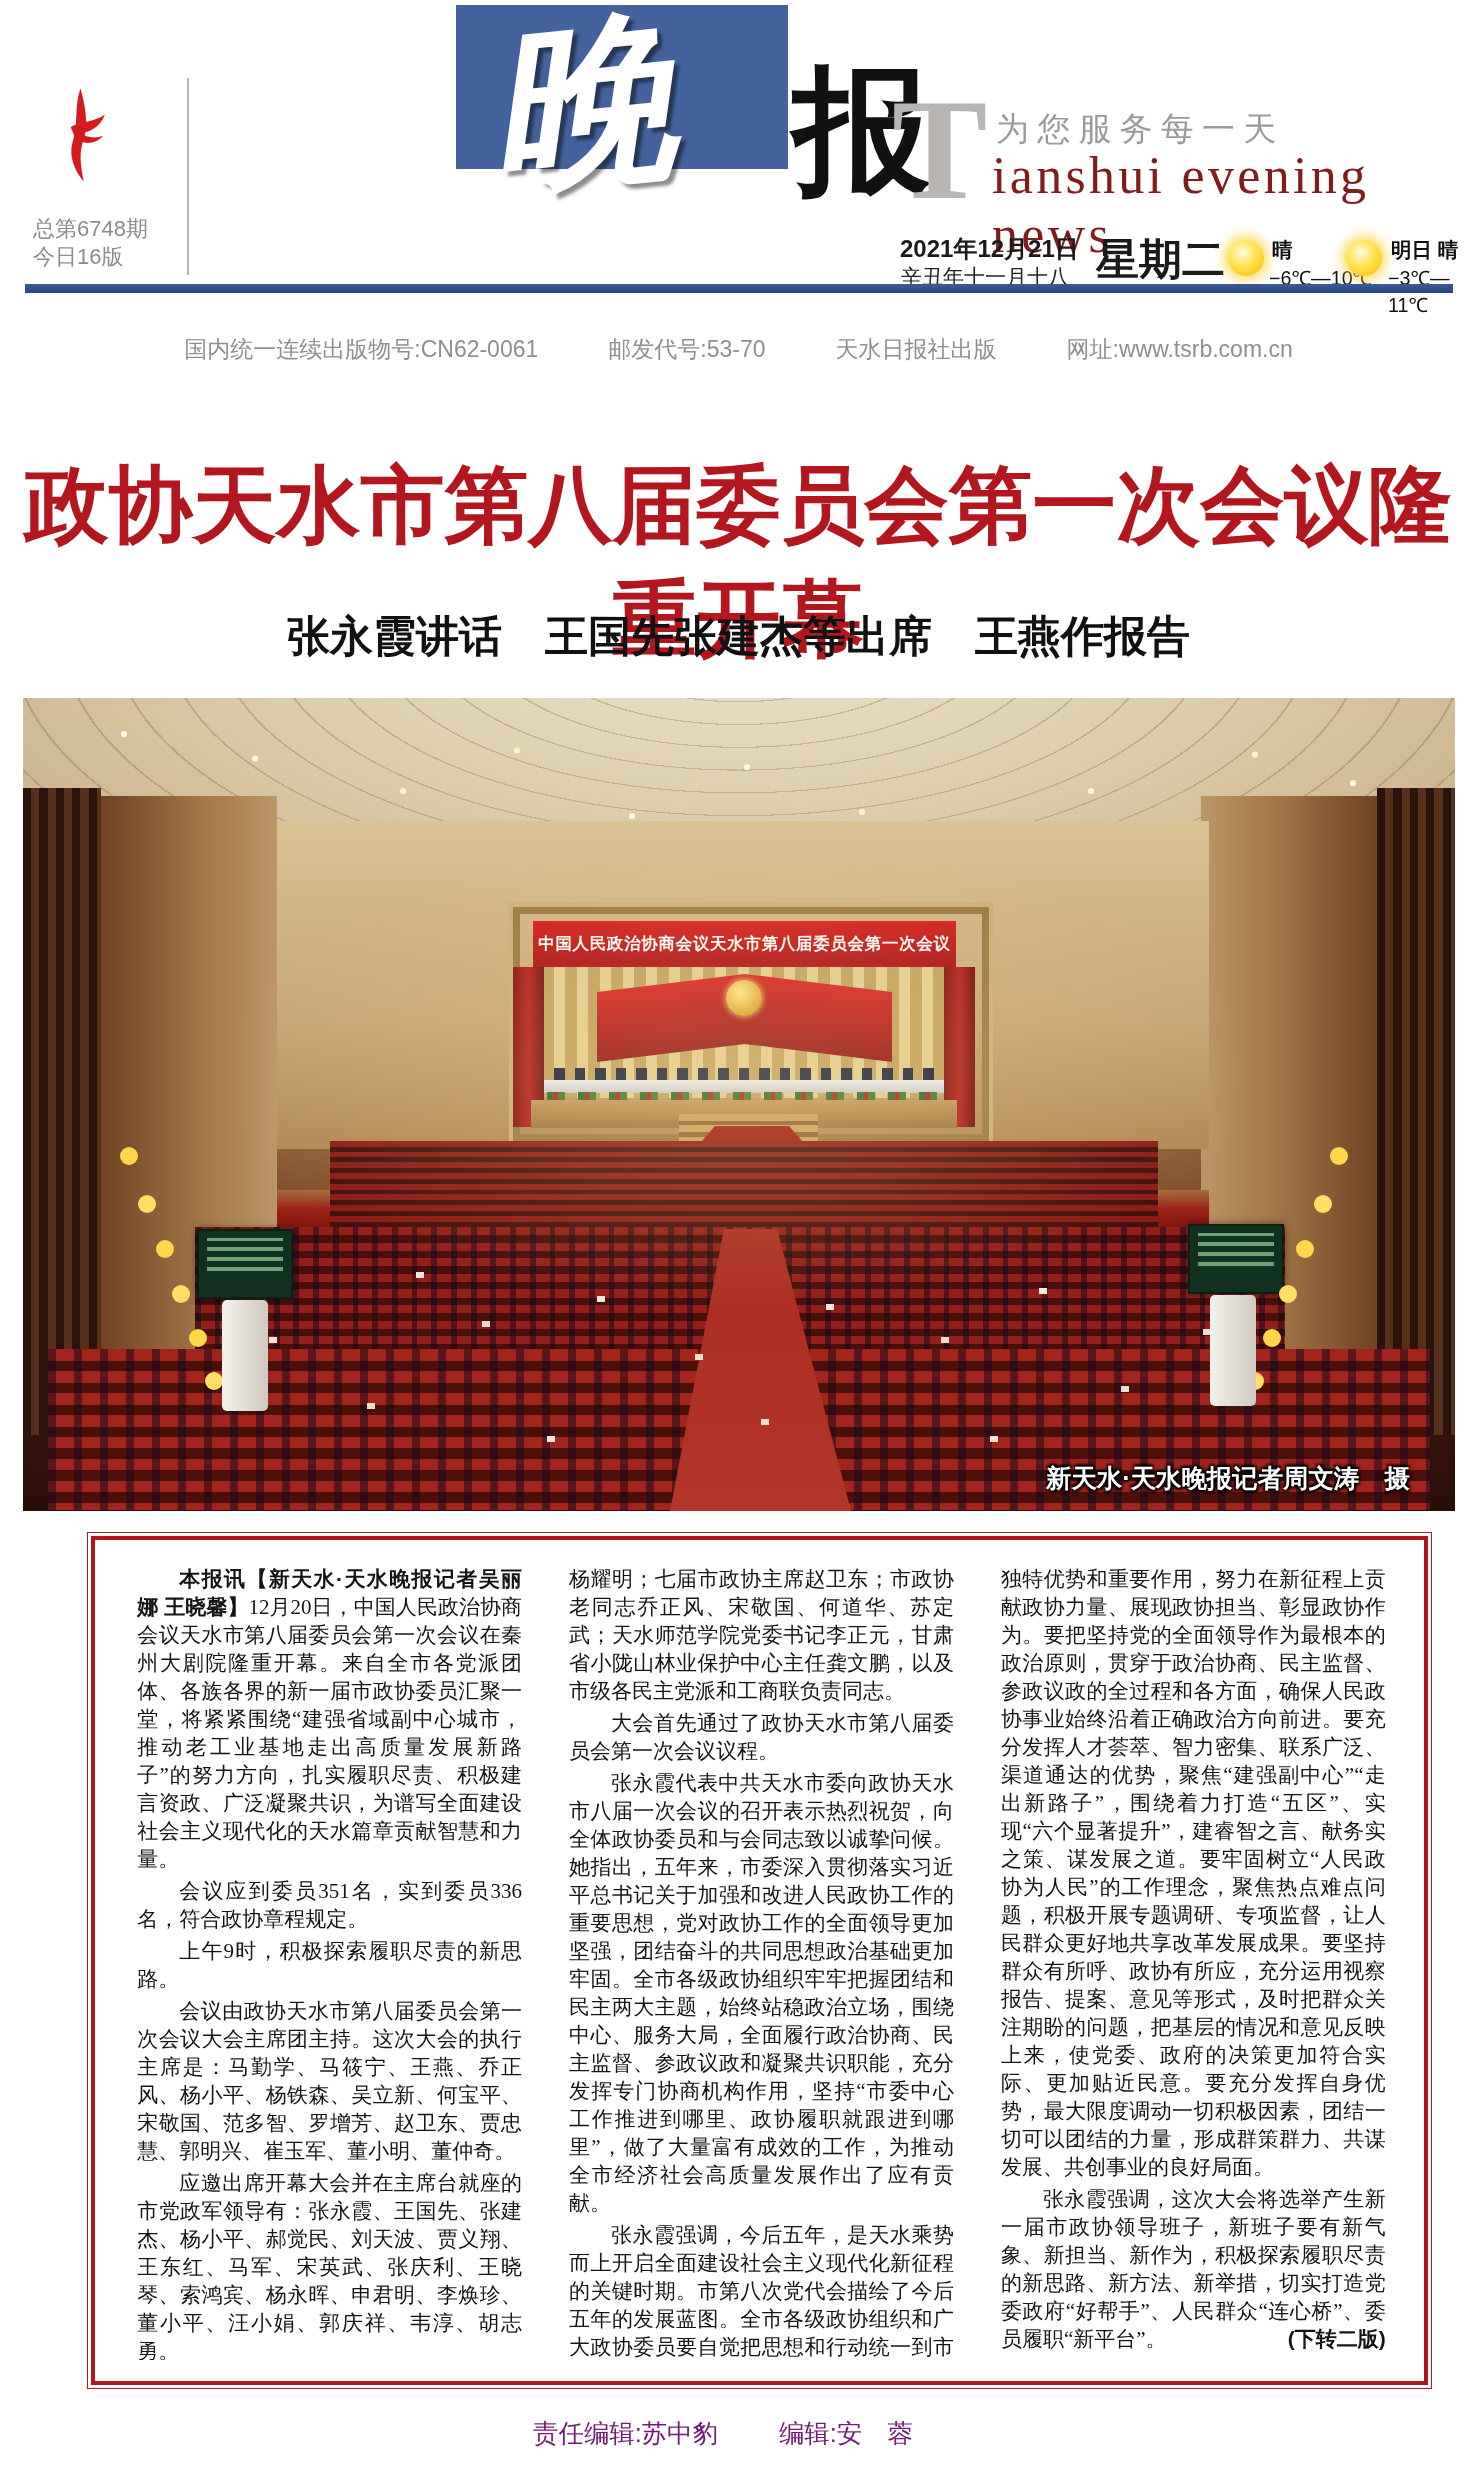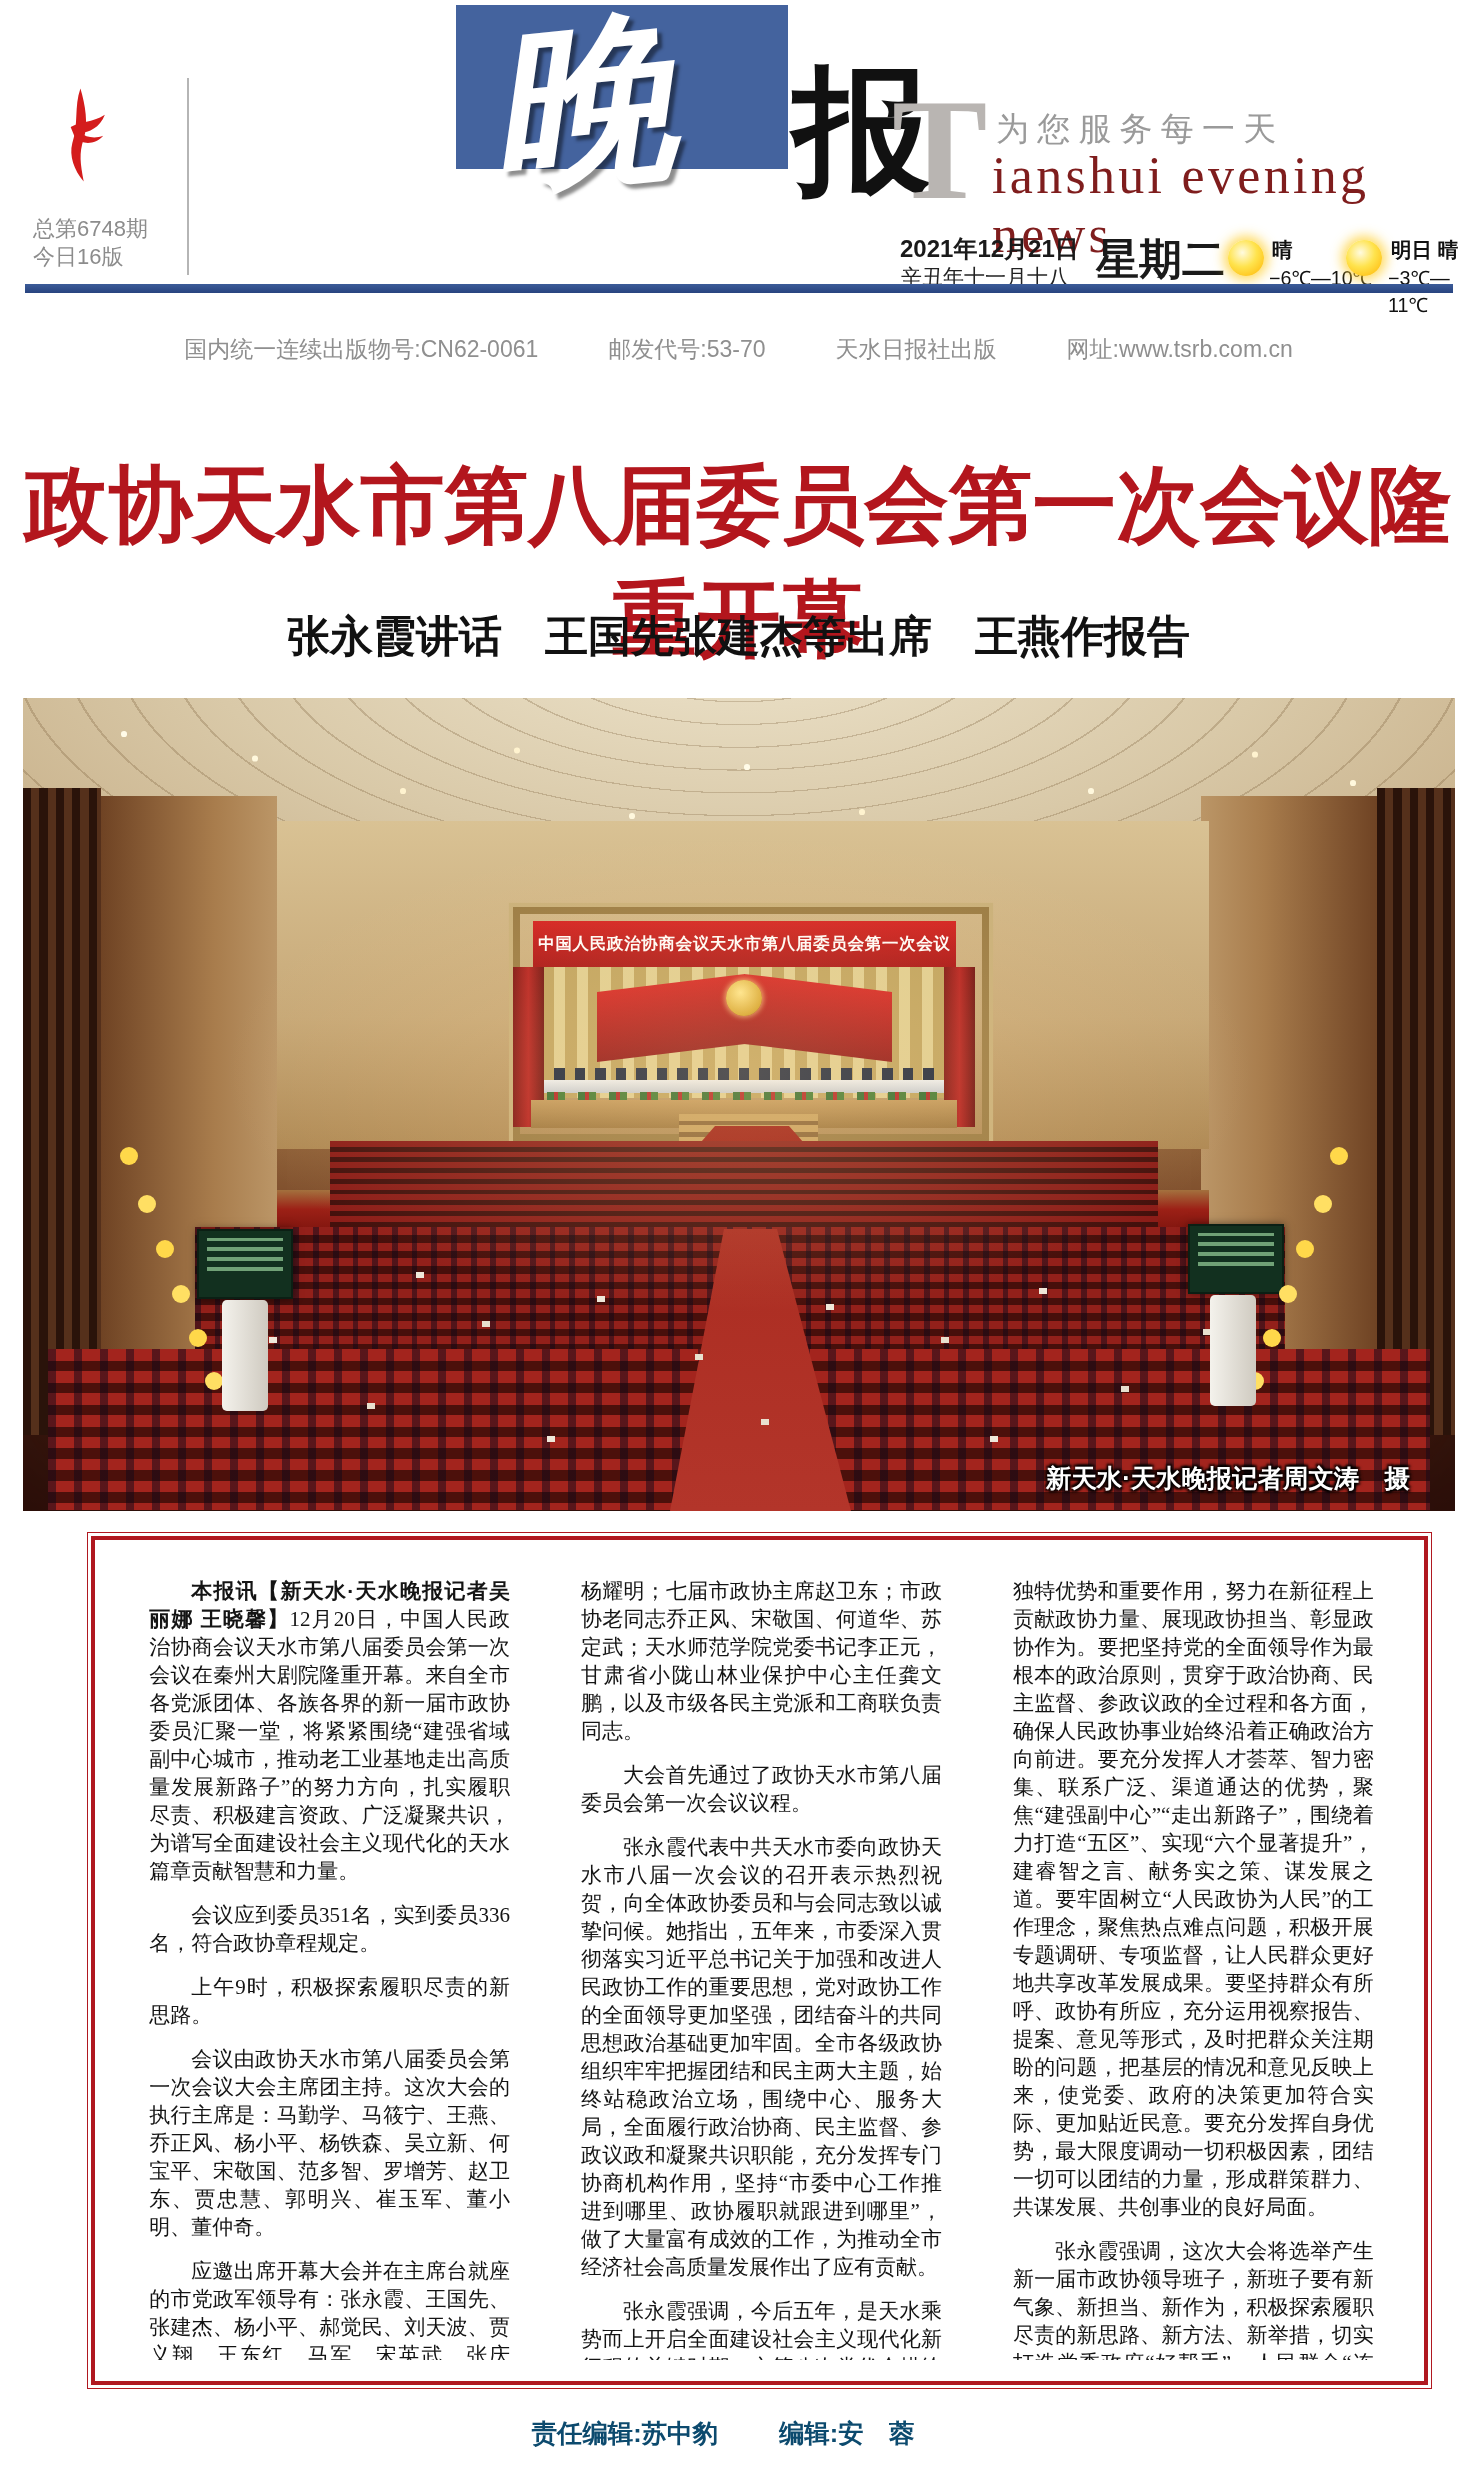--- a/index.html
+++ b/index.html
@@ -128,29 +128,29 @@
      font-family:"Liberation Sans",sans-serif;
      text-shadow:1.6px 1.6px 2.5px #000,-1.6px -1.6px 2.5px #000,1.6px -1.6px 2.5px #000,-1.6px 1.6px 2.5px #000;}
 
   
   .article-outer{left:87px;top:1532px;width:1345px;height:857px;border:1.6px solid #b01820;
      padding:3.3px;box-sizing:border-box;}
   .article-inner{width:100%;height:100%;border:4.9px solid #b01820;box-sizing:border-box;
      padding:21px 34px 21px 38px;overflow:hidden;}
   .cols{display:flex;gap:39px;height:100%;}
   .col{flex:1 1 0;overflow:hidden;}
-  .col p{margin:16px;font-size:21px;line-height:28px;text-align:justify;text-indent:2em;
+  .col p{margin:4px;font-size:21px;line-height:28px;text-align:justify;text-indent:2em;
      font-family:"Liberation Serif","DejaVu Serif",serif;color:#141414;}
   .col p.noindent{text-indent:0;}
   .col p b{font-family:"Liberation Sans",sans-serif;}
   .jump{float:right;font-weight:bold;font-family:"Liberation Sans",sans-serif;}
 
   
   .footer{left:0;top:2417px;width:1446px;display:flex;justify-content:center;gap:61px;
-     font-family:"Liberation Sans",sans-serif;font-size:25.4px;font-weight:bold;color:#0c4a6e;}
+     font-family:"Liberation Sans",sans-serif;font-size:25.4px;font-weight:normal;color:#701a75;}
 </style>
 </head>
 <body>
 
 <div class="page">
 
   <svg class="abs logo-svg" viewBox="0 0 70 125">
     <path d="M30 8 C22 30 28 52 20 75 C16 90 22 108 34 122 C30 100 28 88 34 70 C40 52 36 28 30 8 Z" fill="#d41c1c"></path>
     <path d="M18 55 C30 48 44 50 60 40 C54 56 40 62 30 62 C36 68 48 70 58 66 C48 78 32 76 24 70 Z" fill="#d41c1c"></path>
   </svg>

